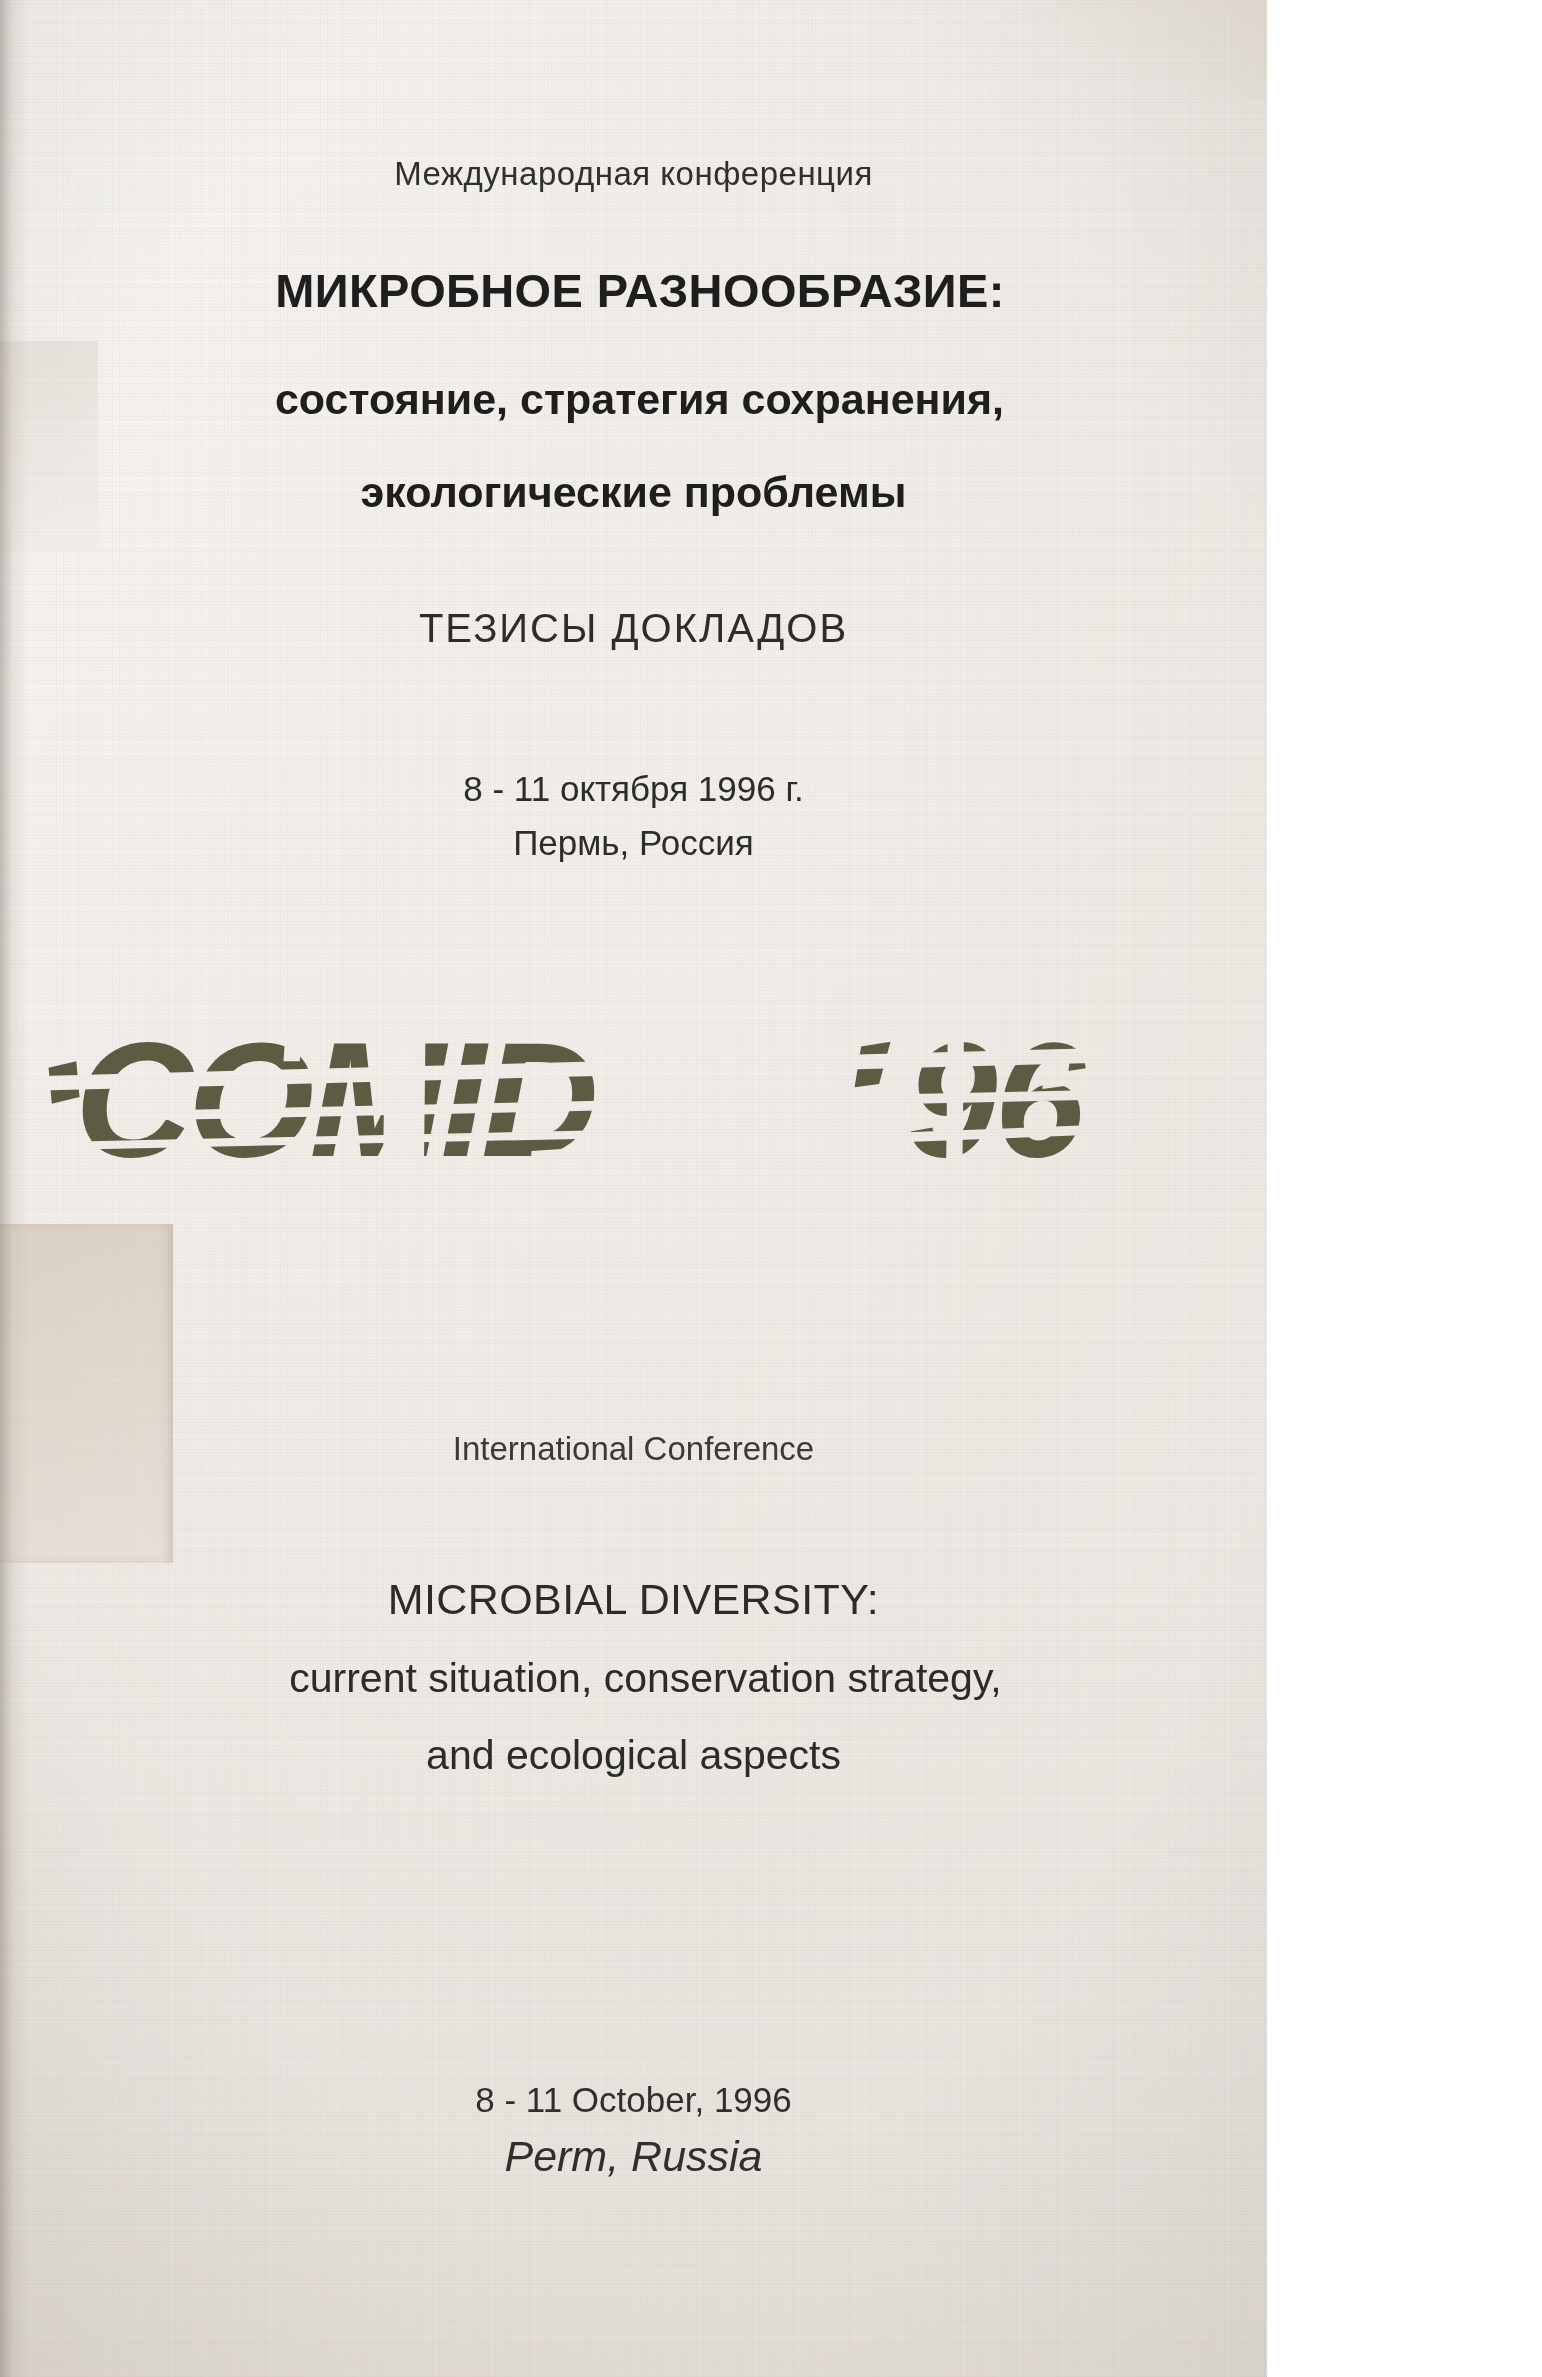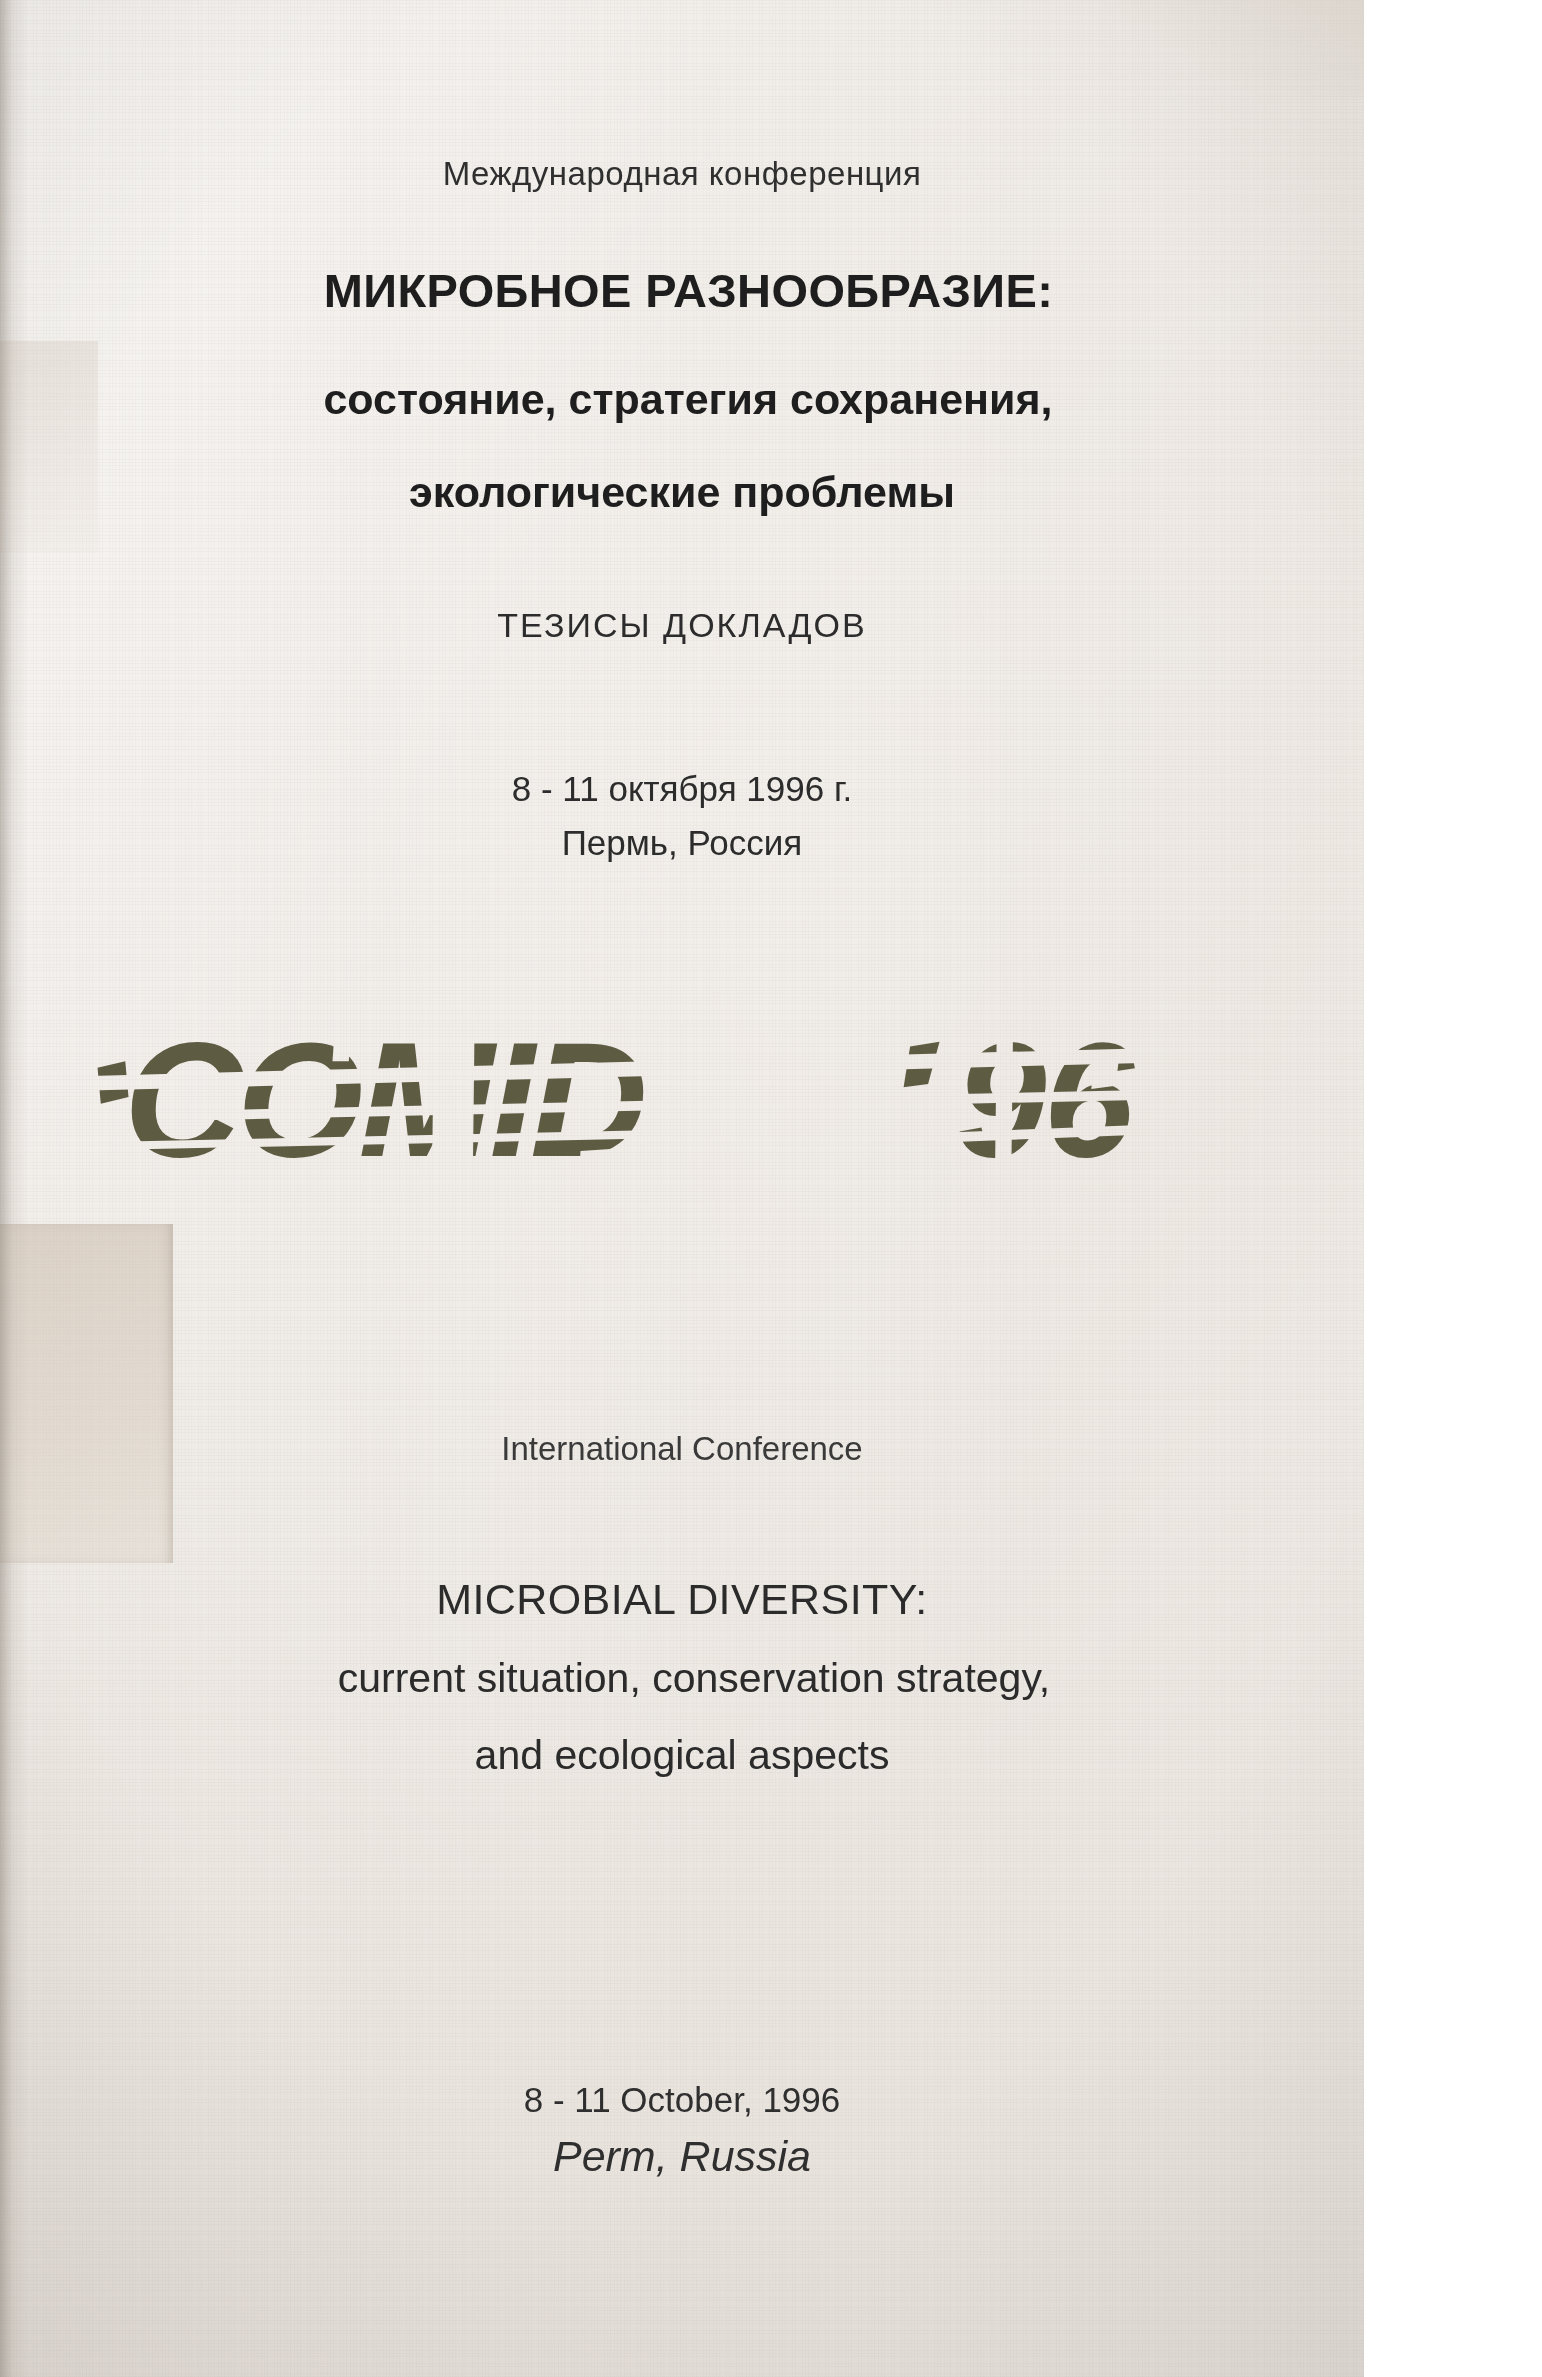--- a/index.html
+++ b/index.html
@@ -5,21 +5,21 @@
   html, body {
     margin: 0;
     padding: 0;
     background: #ffffff;
   }
   body {
     font-family: "Liberation Sans", sans-serif;
   }
   .page {
     position: relative;
-    width: 1364px;
+    width: 1267px;
     height: 2377px;
     overflow: hidden;
     background:
       linear-gradient(115deg, rgba(255,255,255,0.55) 0%, rgba(244,240,236,0.25) 35%, rgba(232,226,220,0.35) 70%, rgba(240,236,232,0.3) 100%),
       radial-gradient(ellipse 120% 80% at 55% 35%, #f3f0ec 0%, #eeeae5 45%, #e6e1db 75%, #ddd7d0 100%);
   }
   
   .texture {
     position: absolute;
     inset: 0;
@@ -110,21 +110,21 @@
     position: absolute;
     top: 468px; left: 0; right: 0;
     font-size: 43px;
     font-weight: bold;
     color: #1e1e1e;
     text-align: center;
   }
   .ru-abstracts {
     position: absolute;
     top: 606px; left: 0; right: 0;
-    font-size: 34px;
+    font-size: 40px;
     letter-spacing: 2px;
     color: #2c2c2c;
   }
   .ru-dates {
     position: absolute;
     top: 769px; left: 0; right: 0;
     font-size: 35px;
     color: #2c2c2c;
   }
   .ru-place {

